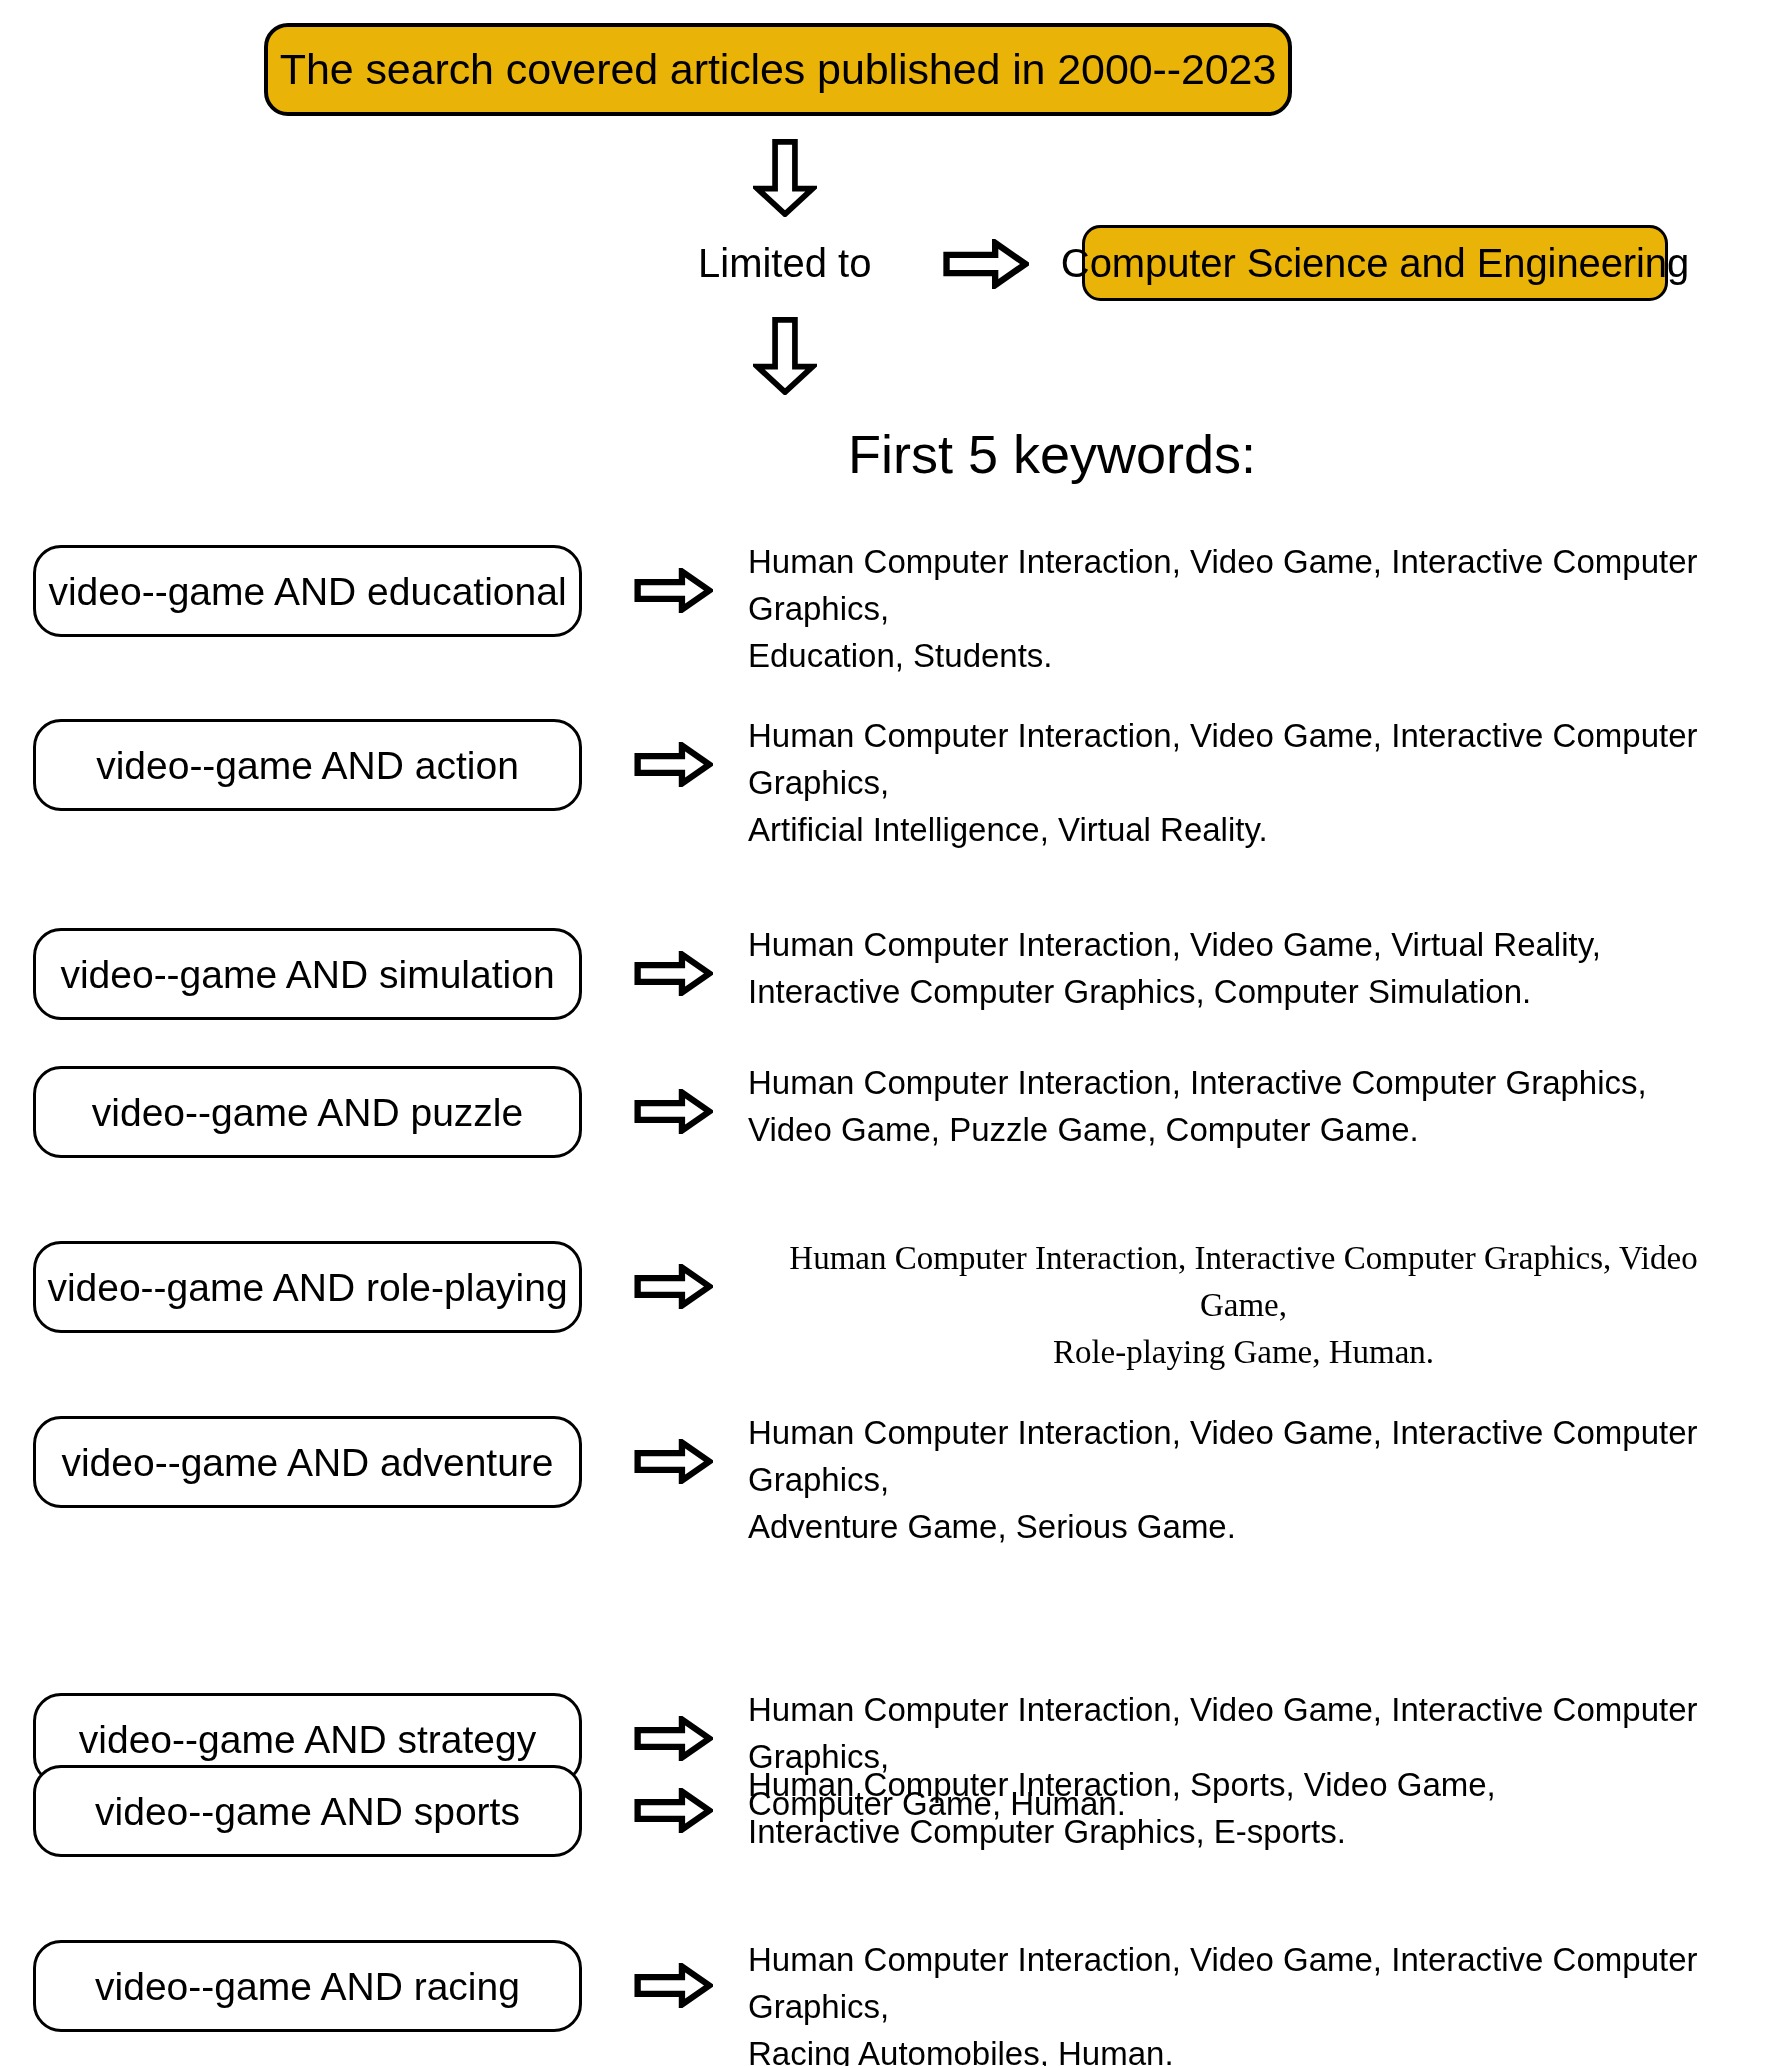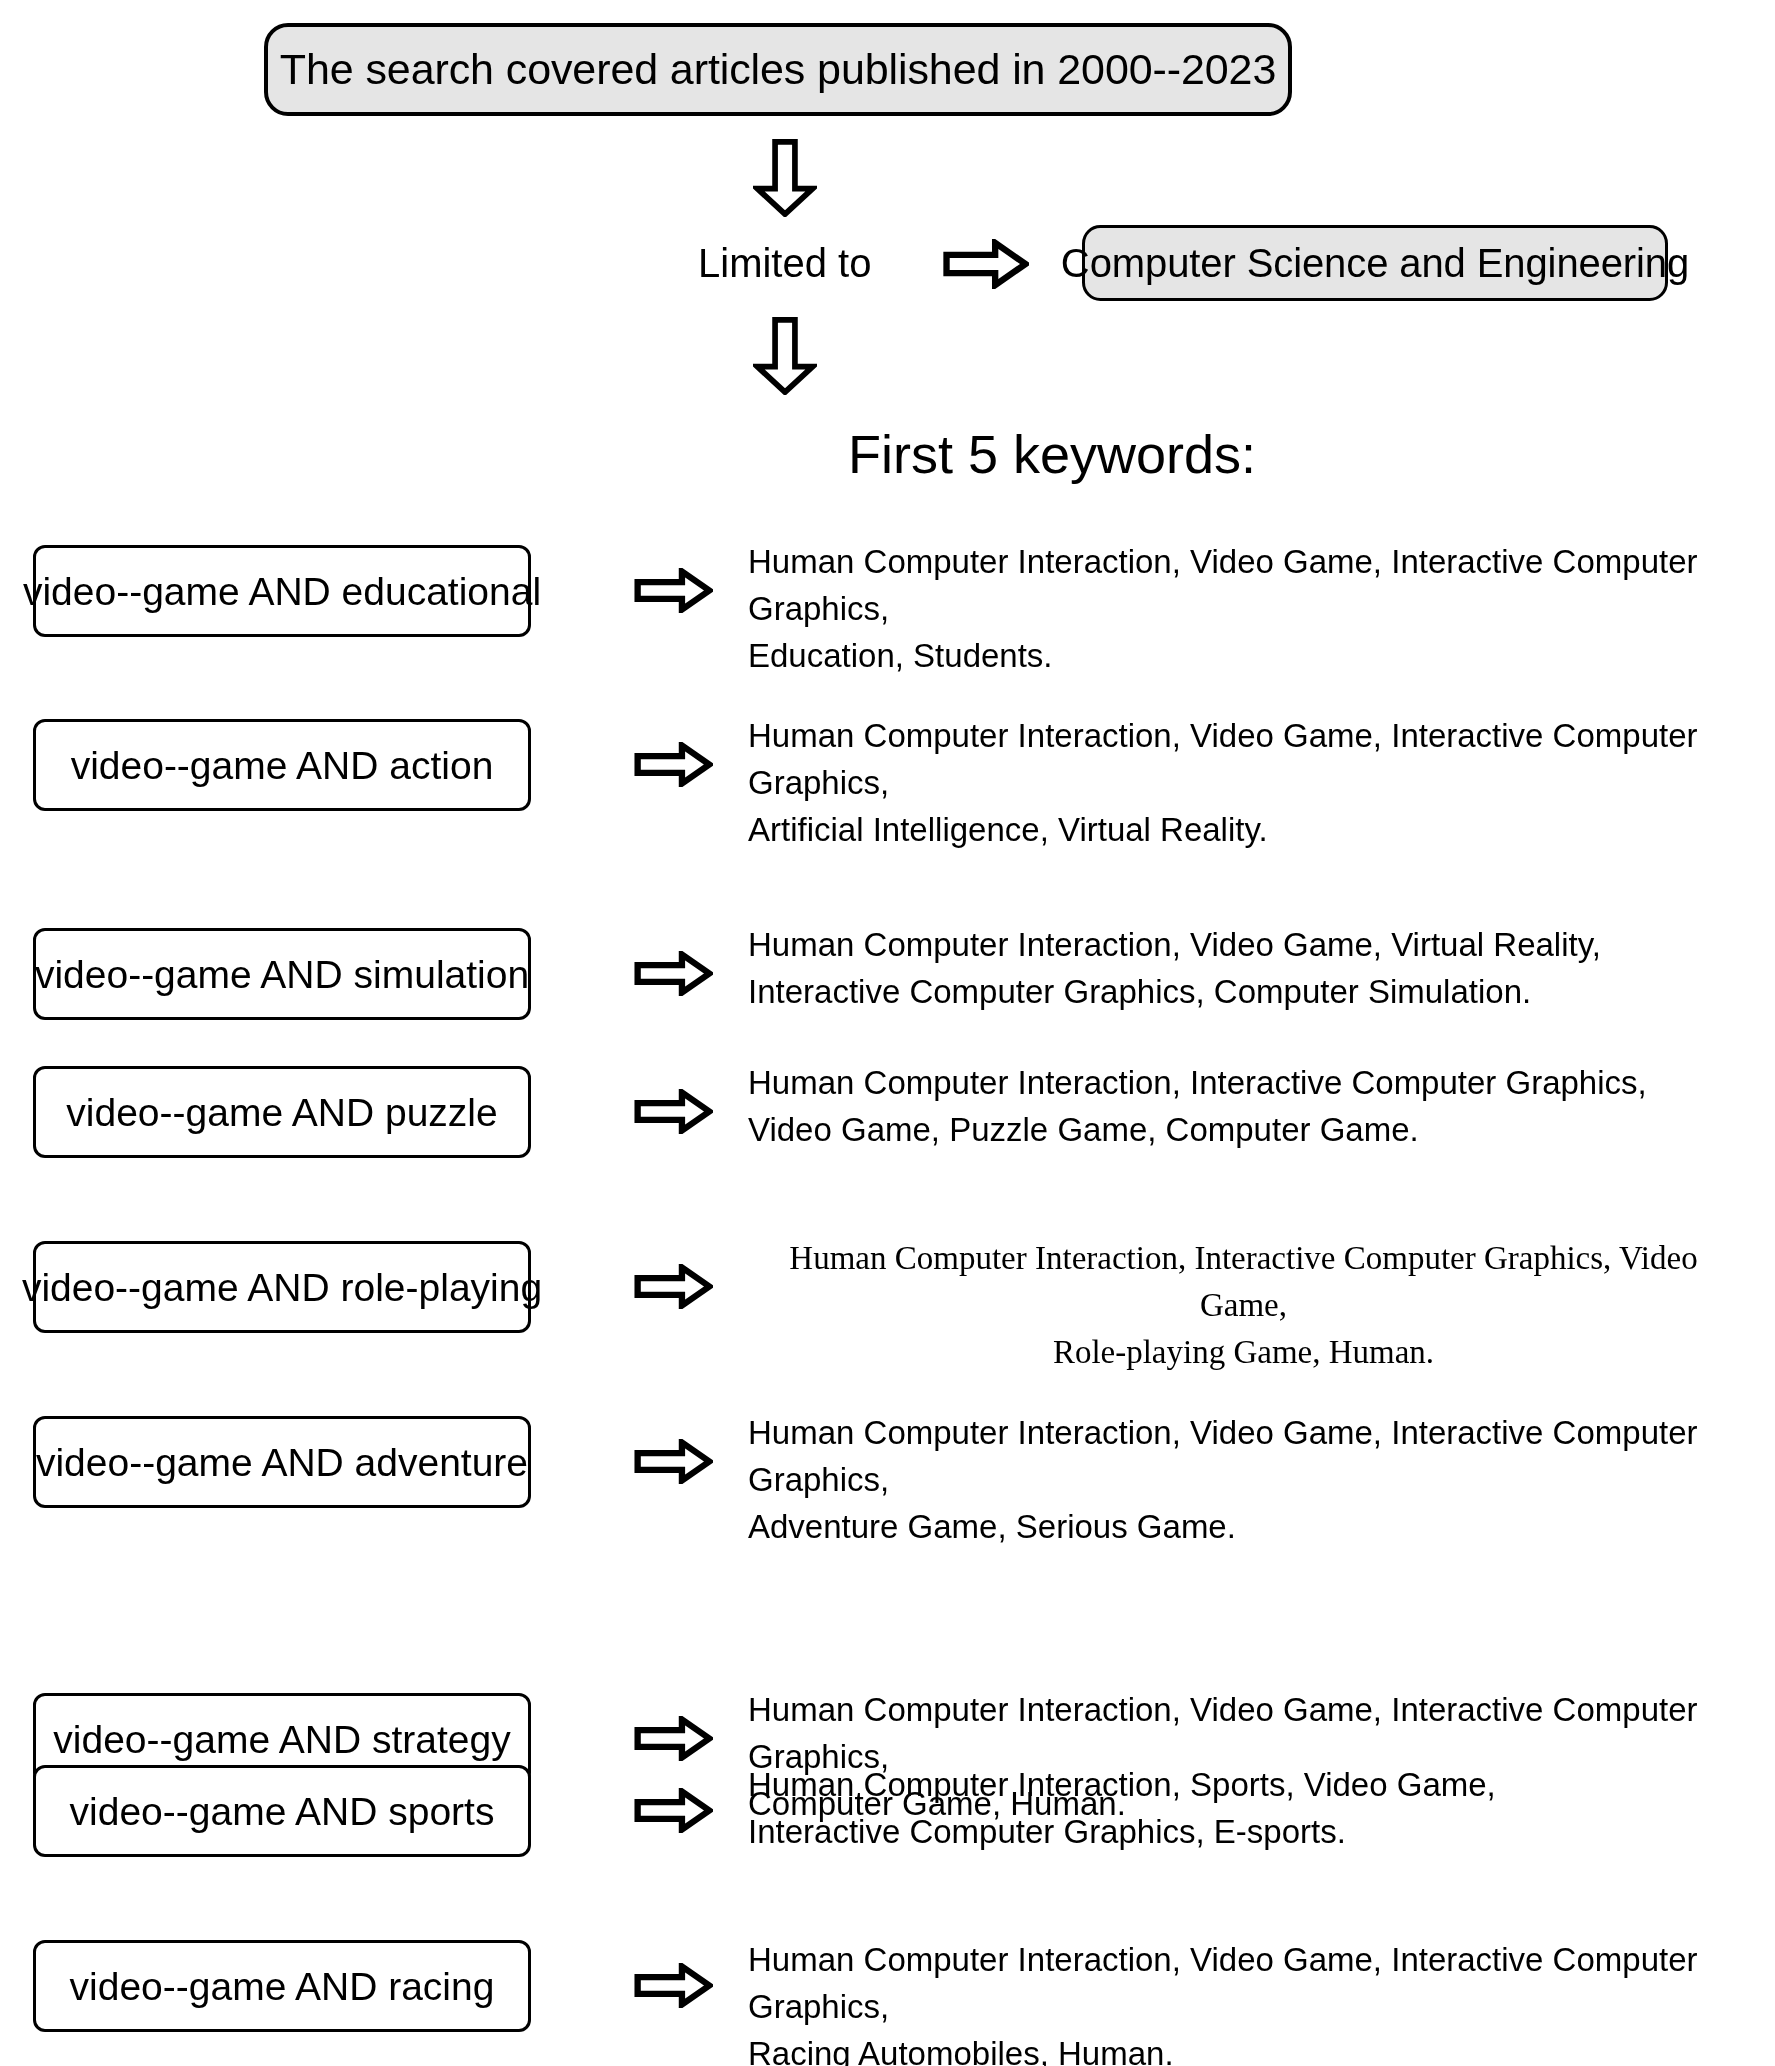--- a/index.html
+++ b/index.html
@@ -15,21 +15,21 @@
     color: #000000;
     overflow: hidden;
   }
 
   
   .node-box {
     position: absolute;
     box-sizing: border-box;
     border: 4.2px solid #000000;
     border-radius: 24px;
-    background: #e5e5e5;
+    background: #eab308;
     display: flex;
     align-items: center;
     justify-content: center;
     text-align: center;
   }
   .node-box .node-label {
     font-size: 41px;
     line-height: 1.05;
     letter-spacing: -0.1px;
     white-space: nowrap;
@@ -94,25 +94,25 @@
   .query-row {
     position: absolute;
     left: 0;
     width: 1776px;
     height: 163px;
   }
   .query-box {
     position: absolute;
     left: 33px;
     top: 0px;
-    width: 498px;
+    width: 549px;
     height: 92px;
     box-sizing: border-box;
     border: 3.5px solid #000000;
-    border-radius: 12px;
+    border-radius: 28px;
     background: #ffffff;
     display: flex;
     align-items: center;
     justify-content: center;
   }
   .query-box .query-label {
     font-size: 39px;
     white-space: nowrap;
     line-height: 1;
   }

